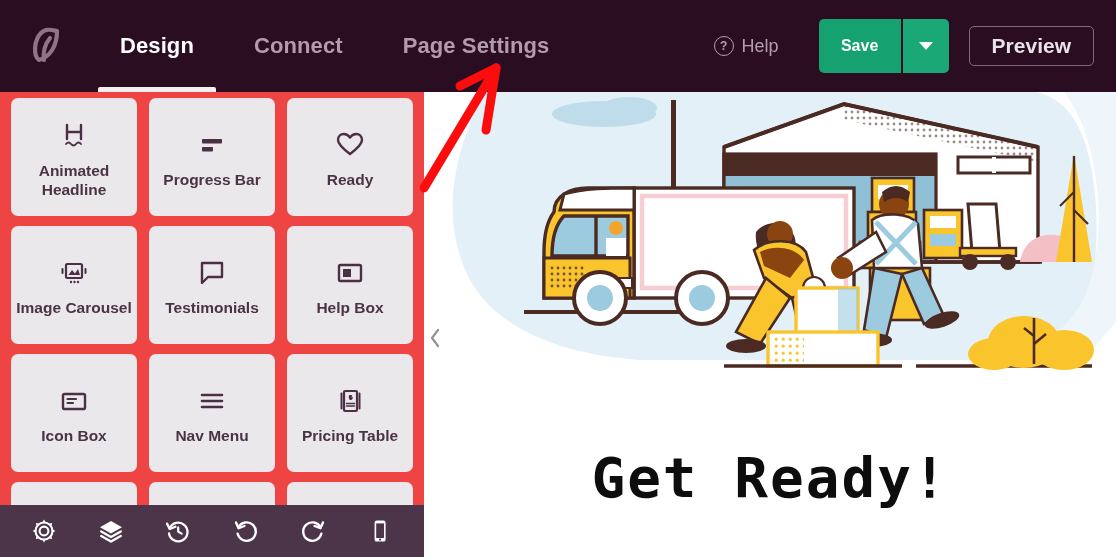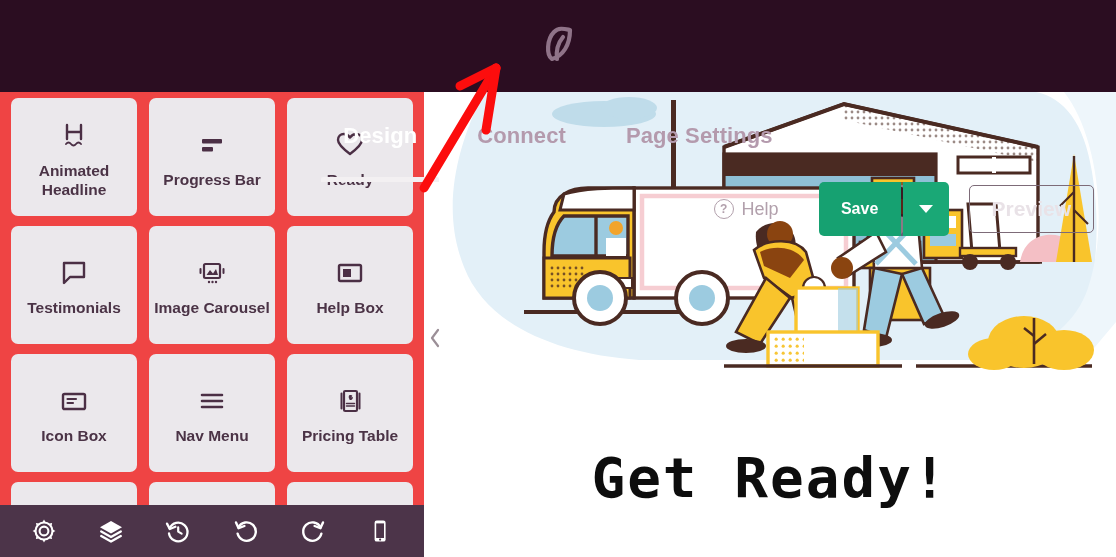--- a/index.html
+++ b/index.html
@@ -11,21 +11,20 @@
   }
   #app{position:relative;width:1116px;height:557px;overflow:hidden;background:#fff;}
 
   
   .header{
     position:absolute;left:0;top:0;width:1116px;height:92px;
     background:#2b0d21;
     display:flex;align-items:center;
     box-sizing:border-box;
     z-index:30;
-    flex-direction:column;
   }
   .logo-wrap{
     width:90px;height:92px;display:flex;align-items:center;justify-content:center;
     flex:0 0 90px;
   }
   .logo-wrap svg{display:block;}
 
   .nav{display:flex;align-items:stretch;height:92px;}
   .nav-tab{
     position:relative;height:92px;display:flex;align-items:center;justify-content:center;
@@ -62,21 +61,21 @@
   .save-divider{width:2px;background:#2b0d21;opacity:.55;}
   .save-caret{
     background:#1aa876;width:46px;display:flex;align-items:center;justify-content:center;cursor:pointer;
   }
   .save-caret i{
     display:block;width:0;height:0;border-left:7px solid transparent;border-right:7px solid transparent;
     border-top:8px solid #ffffff;
   }
 
   .preview-btn{
-    height:48px;min-width:122px;padding:0 22px;box-sizing:border-box;
+    height:40px;min-width:122px;padding:0 22px;box-sizing:border-box;
     border:1.6px solid #7d6b78;border-radius:5px;background:transparent;
     color:#e9e2e7;font-size:21px;font-weight:bold;
     display:flex;align-items:center;justify-content:center;cursor:pointer;
   }
 
   
   .left-panel{
     position:absolute;left:0;top:92px;width:424px;height:465px;
     background:#ef4444;
     z-index:20;
@@ -367,38 +366,38 @@
           <svg width="30" height="30" viewBox="0 0 30 30">
             <path d="M15 24 C7 18 3 14 3 10 C3 6.5 5.6 4 8.8 4 C11 4 13.3 5.2 15 7.6 C16.7 5.2 19 4 21.2 4 C24.4 4 27 6.5 27 10 C27 14 23 18 15 24 Z" fill="none" stroke="#4b2f45" stroke-width="2.4" stroke-linejoin="round"></path>
           </svg>
         </span>
         <span class="wlabel">Ready</span>
       </div>
 
       <div class="widget-card">
         <span class="wicon">
           <svg width="30" height="30" viewBox="0 0 30 30">
-            <path d="M5 5 H25 V19 H11 L5 25 Z" fill="none" stroke="#4b2f45" stroke-width="2.4" stroke-linejoin="round"></path>
-          </svg>
-        </span>
-        <span class="wlabel">Testimonials</span>
-      </div>
-
-      <div class="widget-card">
-        <span class="wicon">
-          <svg width="30" height="30" viewBox="0 0 30 30">
             <rect x="7" y="6" width="16" height="14" rx="1.4" fill="none" stroke="#4b2f45" stroke-width="2.2"></rect>
             <path d="M9.5 17 L13 12 L16 15.5 L19 11 L21 17 Z" fill="#4b2f45"></path>
             <path d="M3.5 11 V15 M26.5 11 V15" stroke="#4b2f45" stroke-width="2" stroke-linecap="round"></path>
             <circle cx="12" cy="24" r="1.2" fill="#4b2f45"></circle>
             <circle cx="15.5" cy="24" r="1.2" fill="#4b2f45"></circle>
             <circle cx="19" cy="24" r="1.2" fill="#4b2f45"></circle>
           </svg>
         </span>
         <span class="wlabel">Image Carousel</span>
+      </div>
+
+      <div class="widget-card">
+        <span class="wicon">
+          <svg width="30" height="30" viewBox="0 0 30 30">
+            <path d="M5 5 H25 V19 H11 L5 25 Z" fill="none" stroke="#4b2f45" stroke-width="2.4" stroke-linejoin="round"></path>
+          </svg>
+        </span>
+        <span class="wlabel">Testimonials</span>
       </div>
 
       <div class="widget-card">
         <span class="wicon">
           <svg width="30" height="30" viewBox="0 0 30 30">
             <rect x="4" y="7" width="22" height="16" rx="1.4" fill="none" stroke="#4b2f45" stroke-width="2.4"></rect>
             <rect x="8" y="11" width="8" height="8" fill="#4b2f45"></rect>
           </svg>
         </span>
         <span class="wlabel">Help Box</span>

